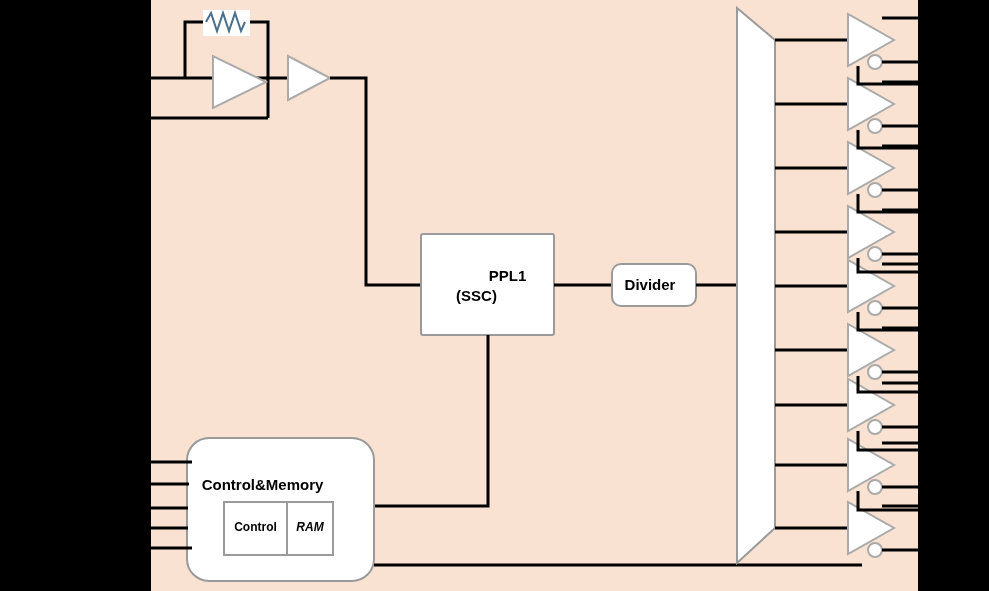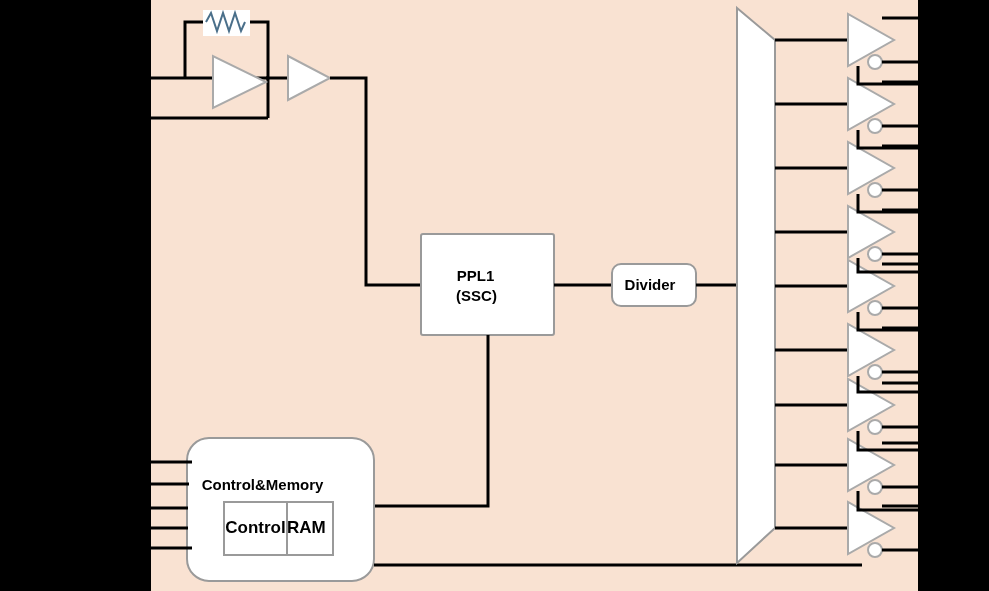--- a/index.html
+++ b/index.html
@@ -19,21 +19,21 @@
   svg.layer{position:absolute;left:0;top:0;width:989px;height:591px;overflow:visible;}
   .lbl{
     position:absolute;
     color:#000;
     font-weight:bold;
     text-align:center;
     white-space:pre;
     pointer-events:none;
   }
   .blk-title{font-size:15px;line-height:20px;}
-  .blk-sub{font-size:17px;line-height:17px;}
+  .blk-sub{font-size:12px;line-height:17px;}
   .box-white{fill:#ffffff;stroke:#9a9a9a;stroke-width:2;}
   .box-round{fill:#ffffff;stroke:#9a9a9a;stroke-width:2;}
   .tri{fill:#ffffff;stroke:#aaaaaa;stroke-width:2;}
   .bubble{fill:#ffffff;stroke:#aaaaaa;stroke-width:2;}
   .wire{stroke:#000000;stroke-width:3;fill:none;stroke-linecap:butt;}
   .res-body{fill:#ffffff;stroke:none;}
   .res-zig{stroke:#4a6f8a;stroke-width:2;fill:none;}
   .subbox{fill:#ffffff;stroke:#9a9a9a;stroke-width:2;}
 </style>
 </head>
@@ -185,24 +185,24 @@
       <polyline class="wire" points="858,194 858,212 918,212"></polyline>
       <polyline class="wire" points="858,258 858,272 918,272"></polyline>
       <polyline class="wire" points="858,312 858,330 918,330"></polyline>
       <polyline class="wire" points="858,376 858,392 918,392"></polyline>
       <polyline class="wire" points="858,431 858,450 918,450"></polyline>
       <polyline class="wire" points="858,491 858,510 918,510"></polyline>
     </g>
 
   </svg>
 
-  <div class="lbl blk-title" style="left:421px;top:266px;width:109px;">PPL1</div>
+  <div class="lbl blk-title" style="left:421px;top:266px;width:109px;padding-left:32px;">PPL1</div>
   <div class="lbl blk-title" style="left:421px;top:286px;width:111px;">(SSC)</div>
 
   <div class="lbl blk-title" style="left:612px;top:275px;width:76px;">Divider</div>
 
   <div class="lbl blk-title" style="left:187px;top:475px;width:151px;">Control&amp;Memory</div>
 
   <div class="lbl blk-sub" style="left:224px;top:519px;width:63px;">Control</div>
 
-  <div class="lbl blk-sub" style="left:287px;top:519px;width:26px;">RAM</div>
+  <div class="lbl blk-sub" style="left:287px;top:519px;width:46px;font-style:italic;">RAM</div>
 
 </div>
 
 </body></html>

